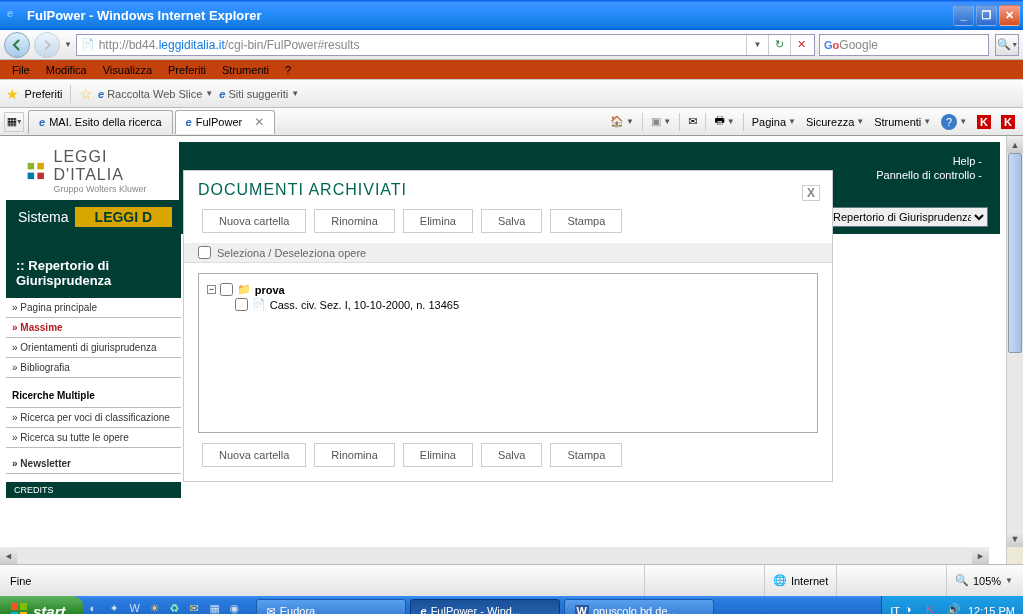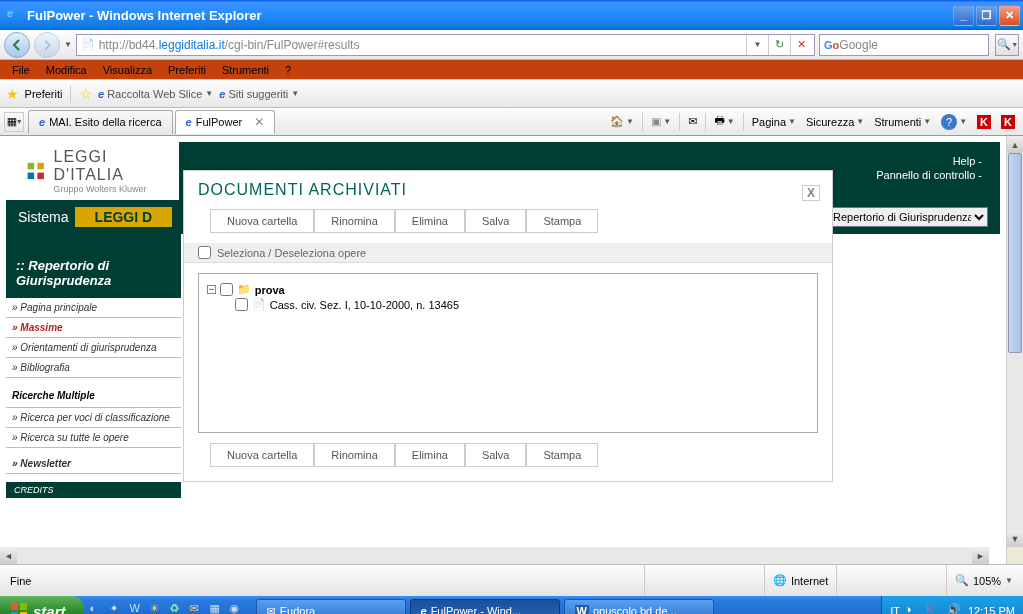--- a/index.html
+++ b/index.html
@@ -69,32 +69,32 @@
 .logo-sub { font-size: 9px; color: #888; }
 .header-right { margin-left: auto; background: #003d33; color: #fff; padding: 12px 18px; font-size: 11px; text-align: right; }
 .header-right div { padding: 1px 0; }
 
 .dark-band { background: #003d33; color: #fff; height: 34px; display: flex; align-items: center; padding: 0 12px; }
 .sistema-logo { display: flex; align-items: center; gap: 6px; font-size: 14px; }
 .band-select { margin-left: auto; }
 .band-select select { width: 160px; height: 20px; font-size: 11px; border: 1px solid #678; }
 
 
-.sidebar { width: 175px; float: left; font-style: italic; }
+.sidebar { width: 175px; float: left; }
 .sidebar .title-box { background: #003d33; color: #fff; padding: 24px 10px 10px; font-size: 13px; font-weight: bold; }
 .sidebar .link-row { border-bottom: 1px solid #bbb; padding: 4px 6px; font-size: 10px; color: #333; }
 .sidebar .link-row.red { color: #b52020; font-weight: bold; }
 .sidebar .section-head { padding: 6px; font-weight: bold; font-size: 10px; border-bottom: 1px solid #bbb; margin-top: 6px; }
 .sidebar .credits { background: #003d33; color: #fff; padding: 3px 8px; font-size: 9px; margin-top: 8px; }
 
 
 .modal { position: absolute; left: 183px; top: 34px; width: 650px; background: #fff; border: 1px solid #ccc; z-index: 10; }
 .modal-title { color: #006655; font-size: 16px; padding: 10px 14px; letter-spacing: 1px; }
 .modal-close { position: absolute; top: 14px; right: 12px; color: #888; font-size: 12px; font-weight: bold; border: 1px solid #ccc; padding: 0 4px; }
-.btn-row { display: flex; gap: 0; padding: 0 26px 10px; }
+.btn-row { display: flex; gap: 8px; padding: 0 18px 10px; }
 .mbtn { border: 1px solid #ccc; padding: 5px 16px; font-size: 11px; color: #555; background: #fff; }
 .select-row { background: #efefef; padding: 3px 14px; display: flex; align-items: center; gap: 6px; font-size: 11px; color: #666; border-bottom: 1px solid #ddd; }
 .tree-area { border: 1px solid #aaa; margin: 10px 14px; height: 160px; padding: 8px; font-size: 11px; }
 .tree-row { display: flex; align-items: center; gap: 4px; padding: 1px 0; }
 .tree-row.child { padding-left: 28px; }
 .expander { width: 9px; height: 9px; border: 1px solid #888; display: inline-flex; align-items: center; justify-content: center; font-size: 9px; line-height: 1; }
 .folder-ic { color: #d9a500; }
 .doc-ic { color: #88aacc; }
 
 

